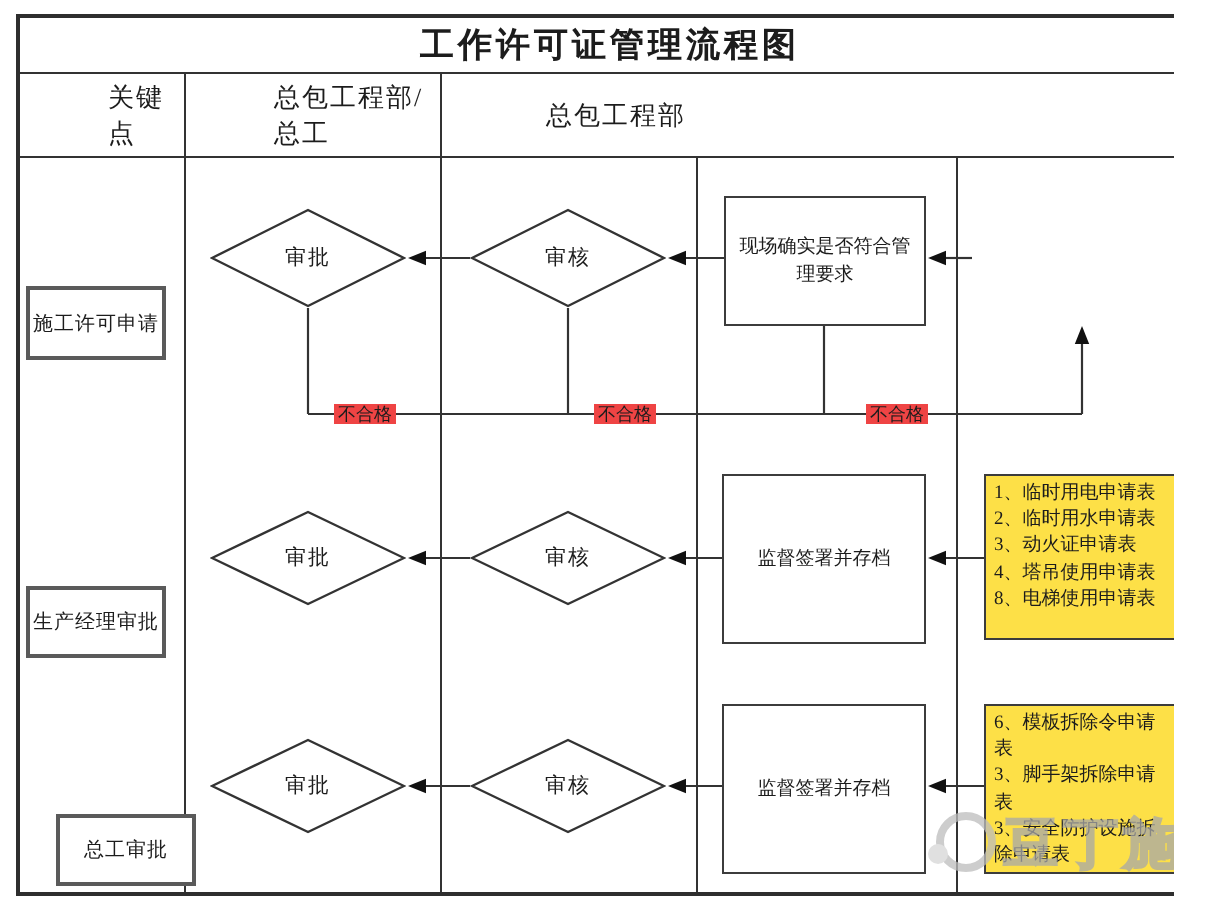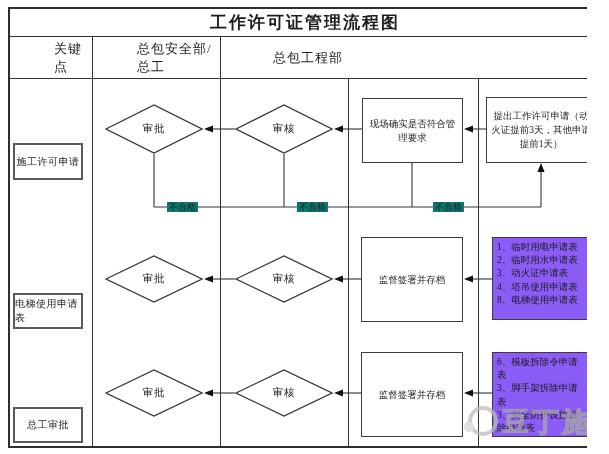--- a/index.html
+++ b/index.html
@@ -17,32 +17,32 @@
                align-items:center;justify-content:center;font-size:13px;letter-spacing:1px;padding-left:44px;}
   .header-cell:last-child{border-right:none;}
   .vline{position:absolute;top:70px;bottom:0;width:1px;background:#333;}
   
   .flow{position:absolute;left:0;top:0;width:609px;height:454px;}
   .keybox{position:absolute;border:2px solid #5a5a5a;background:#fff;box-sizing:border-box;
           display:flex;align-items:center;justify-content:center;font-size:10px;letter-spacing:0.5px;margin-top:31px;}
   .procbox{position:absolute;border:1.3px solid #3c3c3c;background:#fff;box-sizing:border-box;
            display:flex;align-items:center;justify-content:center;text-align:center;
            font-size:9.5px;line-height:14px;padding:2px 4px;}
-  .listbox{position:absolute;border:1.3px solid #3c3c3c;background:#8b5cf6;box-sizing:border-box;
+  .listbox{position:absolute;border:1.3px solid #3c3c3c;background:#fde047;box-sizing:border-box;
            font-size:9.5px;line-height:13.2px;padding:3px 5px 0 4px;text-align:left;}
   .listbox .list-line{white-space:normal;word-break:break-all;}
   .diamond{position:absolute;}
   .diamond svg{position:absolute;left:0;top:0;width:100%;height:100%;}
   .diamond polygon{fill:#ffffff;stroke:#333;stroke-width:1.2;}
   .dlabel{position:absolute;left:0;top:0;right:0;bottom:0;display:flex;align-items:center;
           justify-content:center;font-size:10.5px;letter-spacing:1px;}
   .connectors{position:absolute;left:0;top:0;pointer-events:none;}
   .connectors line, .connectors polyline{stroke:#333;stroke-width:1.1;fill:none;}
   .connectors .ah{fill:#111;stroke:none;}
-  .fail-label{position:absolute;background:#0f766e;font-size:9px;padding:0 2px;line-height:10px;}
+  .fail-label{position:absolute;background:#ef4444;font-size:9px;padding:0 2px;line-height:10px;}
   
   .watermark{position:absolute;left:462px;top:398px;width:146px;height:48px;opacity:0.75;}
   .wm-ring{position:absolute;left:6px;top:8px;width:30px;height:30px;border:4px solid #bdbdbd;
            border-radius:50%;box-sizing:border-box;}
   .wm-ring::after{content:"";position:absolute;left:-8px;top:12px;width:10px;height:10px;
                   border-radius:50%;background:#d6d6d6;}
   .wm-text{position:absolute;left:40px;top:6px;font-size:27px;font-weight:bold;
            letter-spacing:3px;color:#c4c4c4;white-space:nowrap;}
   @supports (-webkit-text-stroke: 1px #999) {
     .wm-text{color:rgba(255,255,255,0.05);-webkit-text-stroke:1.3px #a8a8a8;}
@@ -50,21 +50,21 @@
 </style>
 </head>
 <body>
 
 <div class="page">
 
   <div class="table">
     <div class="title-row">工作许可证管理流程图</div>
     <div class="header-row">
       <div class="header-cell" style="width:83px">关键点</div>
-      <div class="header-cell" style="width:128px">总包安全部/总工</div>
+      <div class="header-cell" style="width:128px">总包工程部/总工</div>
       <div class="header-cell" style="width:130px">总包工程部</div>
     </div>
     <div class="vline" style="left:82px"></div>
     <div class="vline" style="left:210px"></div>
     <div class="vline" style="left:338px"></div>
     <div class="vline" style="left:468px"></div>
   </div>
 
   <div class="flow">
 
@@ -110,23 +110,22 @@
         </svg>
       <span class="dlabel">审批</span>
     </div>
     <div class="diamond" style="left:235px;top:104px;width:98px;height:50px">
       <svg viewBox="0 0 98 50" preserveAspectRatio="none">
           <polygon points="1,25 49,1 97,25 49,49"></polygon>
         </svg>
       <span class="dlabel">审核</span>
     </div>
     <div class="procbox" style="left:362px;top:98px;width:101px;height:65px">现场确实是否符合管理要求</div>
-    <div class="procbox" style="left:486px;top:97px;width:110px;height:66px">提出工作许可申请（动火证提前3天，其他申请提前1天）</div>
 
-    <div class="keybox" style="left:13px;top:262px;width:70px;height:36px">电梯使用申请表</div>
+    <div class="keybox" style="left:13px;top:262px;width:70px;height:36px">生产经理审批</div>
     <div class="diamond" style="left:105px;top:255px;width:98px;height:48px">
       <svg viewBox="0 0 98 48" preserveAspectRatio="none">
           <polygon points="1,24 49,1 97,24 49,47"></polygon>
         </svg>
       <span class="dlabel">审批</span>
     </div>
     <div class="diamond" style="left:235px;top:255px;width:98px;height:48px">
       <svg viewBox="0 0 98 48" preserveAspectRatio="none">
           <polygon points="1,24 49,1 97,24 49,47"></polygon>
         </svg>
@@ -134,21 +133,21 @@
     </div>
     <div class="procbox" style="left:361px;top:237px;width:102px;height:85px">监督签署并存档</div>
     <div class="listbox" style="left:492px;top:237px;width:101px;height:83px">
         <div class="list-line">1、临时用电申请表</div>
         <div class="list-line">2、临时用水申请表</div>
         <div class="list-line">3、动火证申请表</div>
         <div class="list-line">4、塔吊使用申请表</div>
         <div class="list-line">8、电梯使用申请表</div>
       </div>
 
-    <div class="keybox" style="left:13px;top:376px;width:70px;height:36px">总工审批</div>
+    <div class="keybox" style="left:28px;top:376px;width:70px;height:36px">总工审批</div>
     <div class="diamond" style="left:105px;top:369px;width:98px;height:48px">
       <svg viewBox="0 0 98 48" preserveAspectRatio="none">
           <polygon points="1,24 49,1 97,24 49,47"></polygon>
         </svg>
       <span class="dlabel">审批</span>
     </div>
     <div class="diamond" style="left:235px;top:369px;width:98px;height:48px">
       <svg viewBox="0 0 98 48" preserveAspectRatio="none">
           <polygon points="1,24 49,1 97,24 49,47"></polygon>
         </svg>

